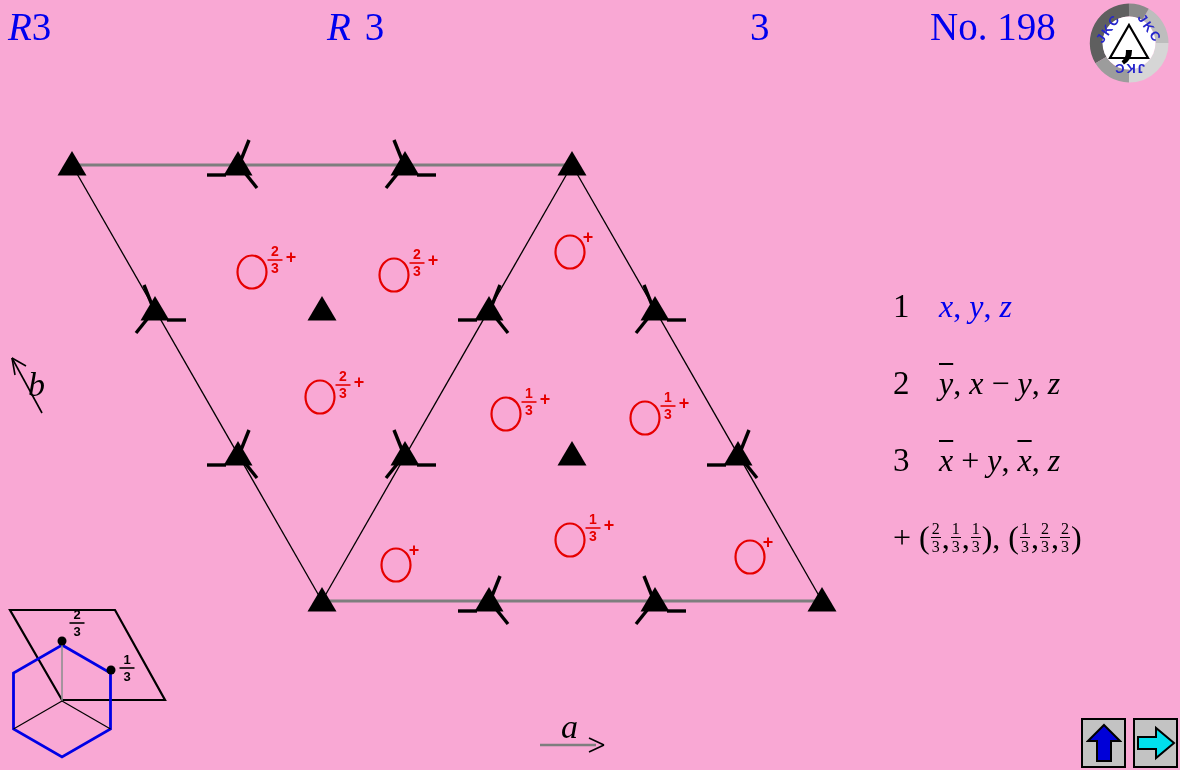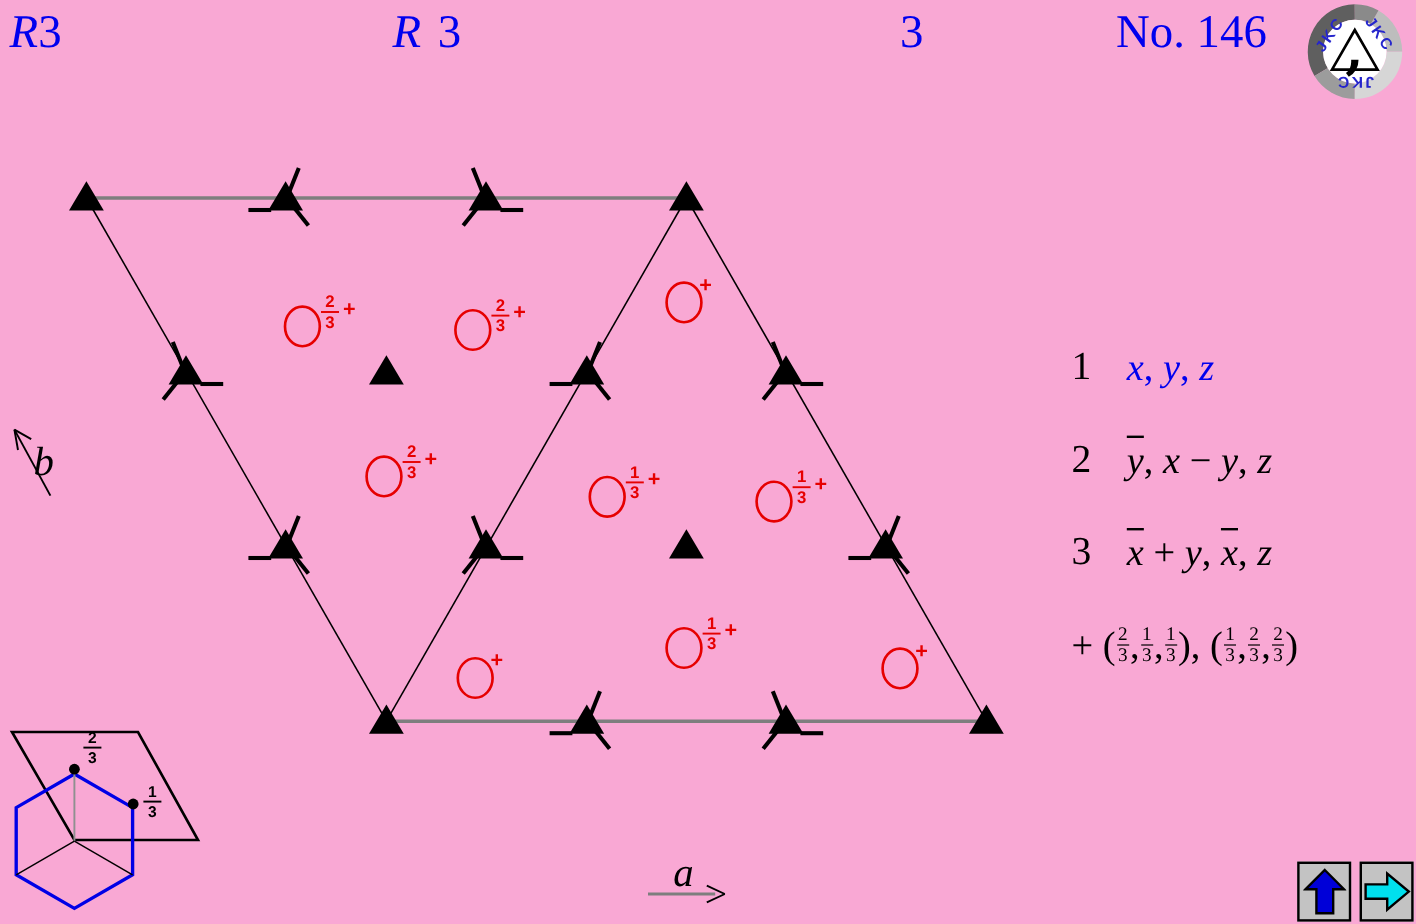--- a/index.html
+++ b/index.html
@@ -39,21 +39,21 @@
 <body>
 
 <div class="page">
 
   <div class="hdr" id="title-left"><span class="R">R</span><span>3</span></div>
 
   <div class="hdr" id="title-full"><span class="R">R</span><span class="gap">3</span></div>
 
   <div class="hdr" id="point-group">3</div>
 
-  <div class="hdr" id="sg-number">No. 146</div>
+  <div class="hdr" id="sg-number">No. 198</div>
 
   <svg id="logo" width="82" height="82" viewBox="0 0 82 82">
     <path d="M 41,8 A 33,33 0 0 0 13,58" fill="none" stroke="#5f5f5f" stroke-width="13"></path>
     <path d="M 13,58 A 33,33 0 0 0 41,74" fill="none" stroke="#9c9c9c" stroke-width="13"></path>
     <path d="M 41,74 A 33,33 0 0 0 74,41" fill="none" stroke="#d6d6d6" stroke-width="13"></path>
     <path d="M 74,41 A 33,33 0 0 0 57.5,12.4" fill="none" stroke="#bdbdbd" stroke-width="13"></path>
     <path d="M 57.5,12.4 A 33,33 0 0 0 41,8" fill="none" stroke="#8a8a8a" stroke-width="13"></path>
     <circle cx="41" cy="41" r="26.5" fill="#fff"></circle>
     <text class="logo-t" x="41" y="20" text-anchor="middle" transform="rotate(-55 41 41)">JKC</text>
     <text class="logo-t" x="41" y="20" text-anchor="middle" transform="rotate(55 41 41)">JKC</text>

